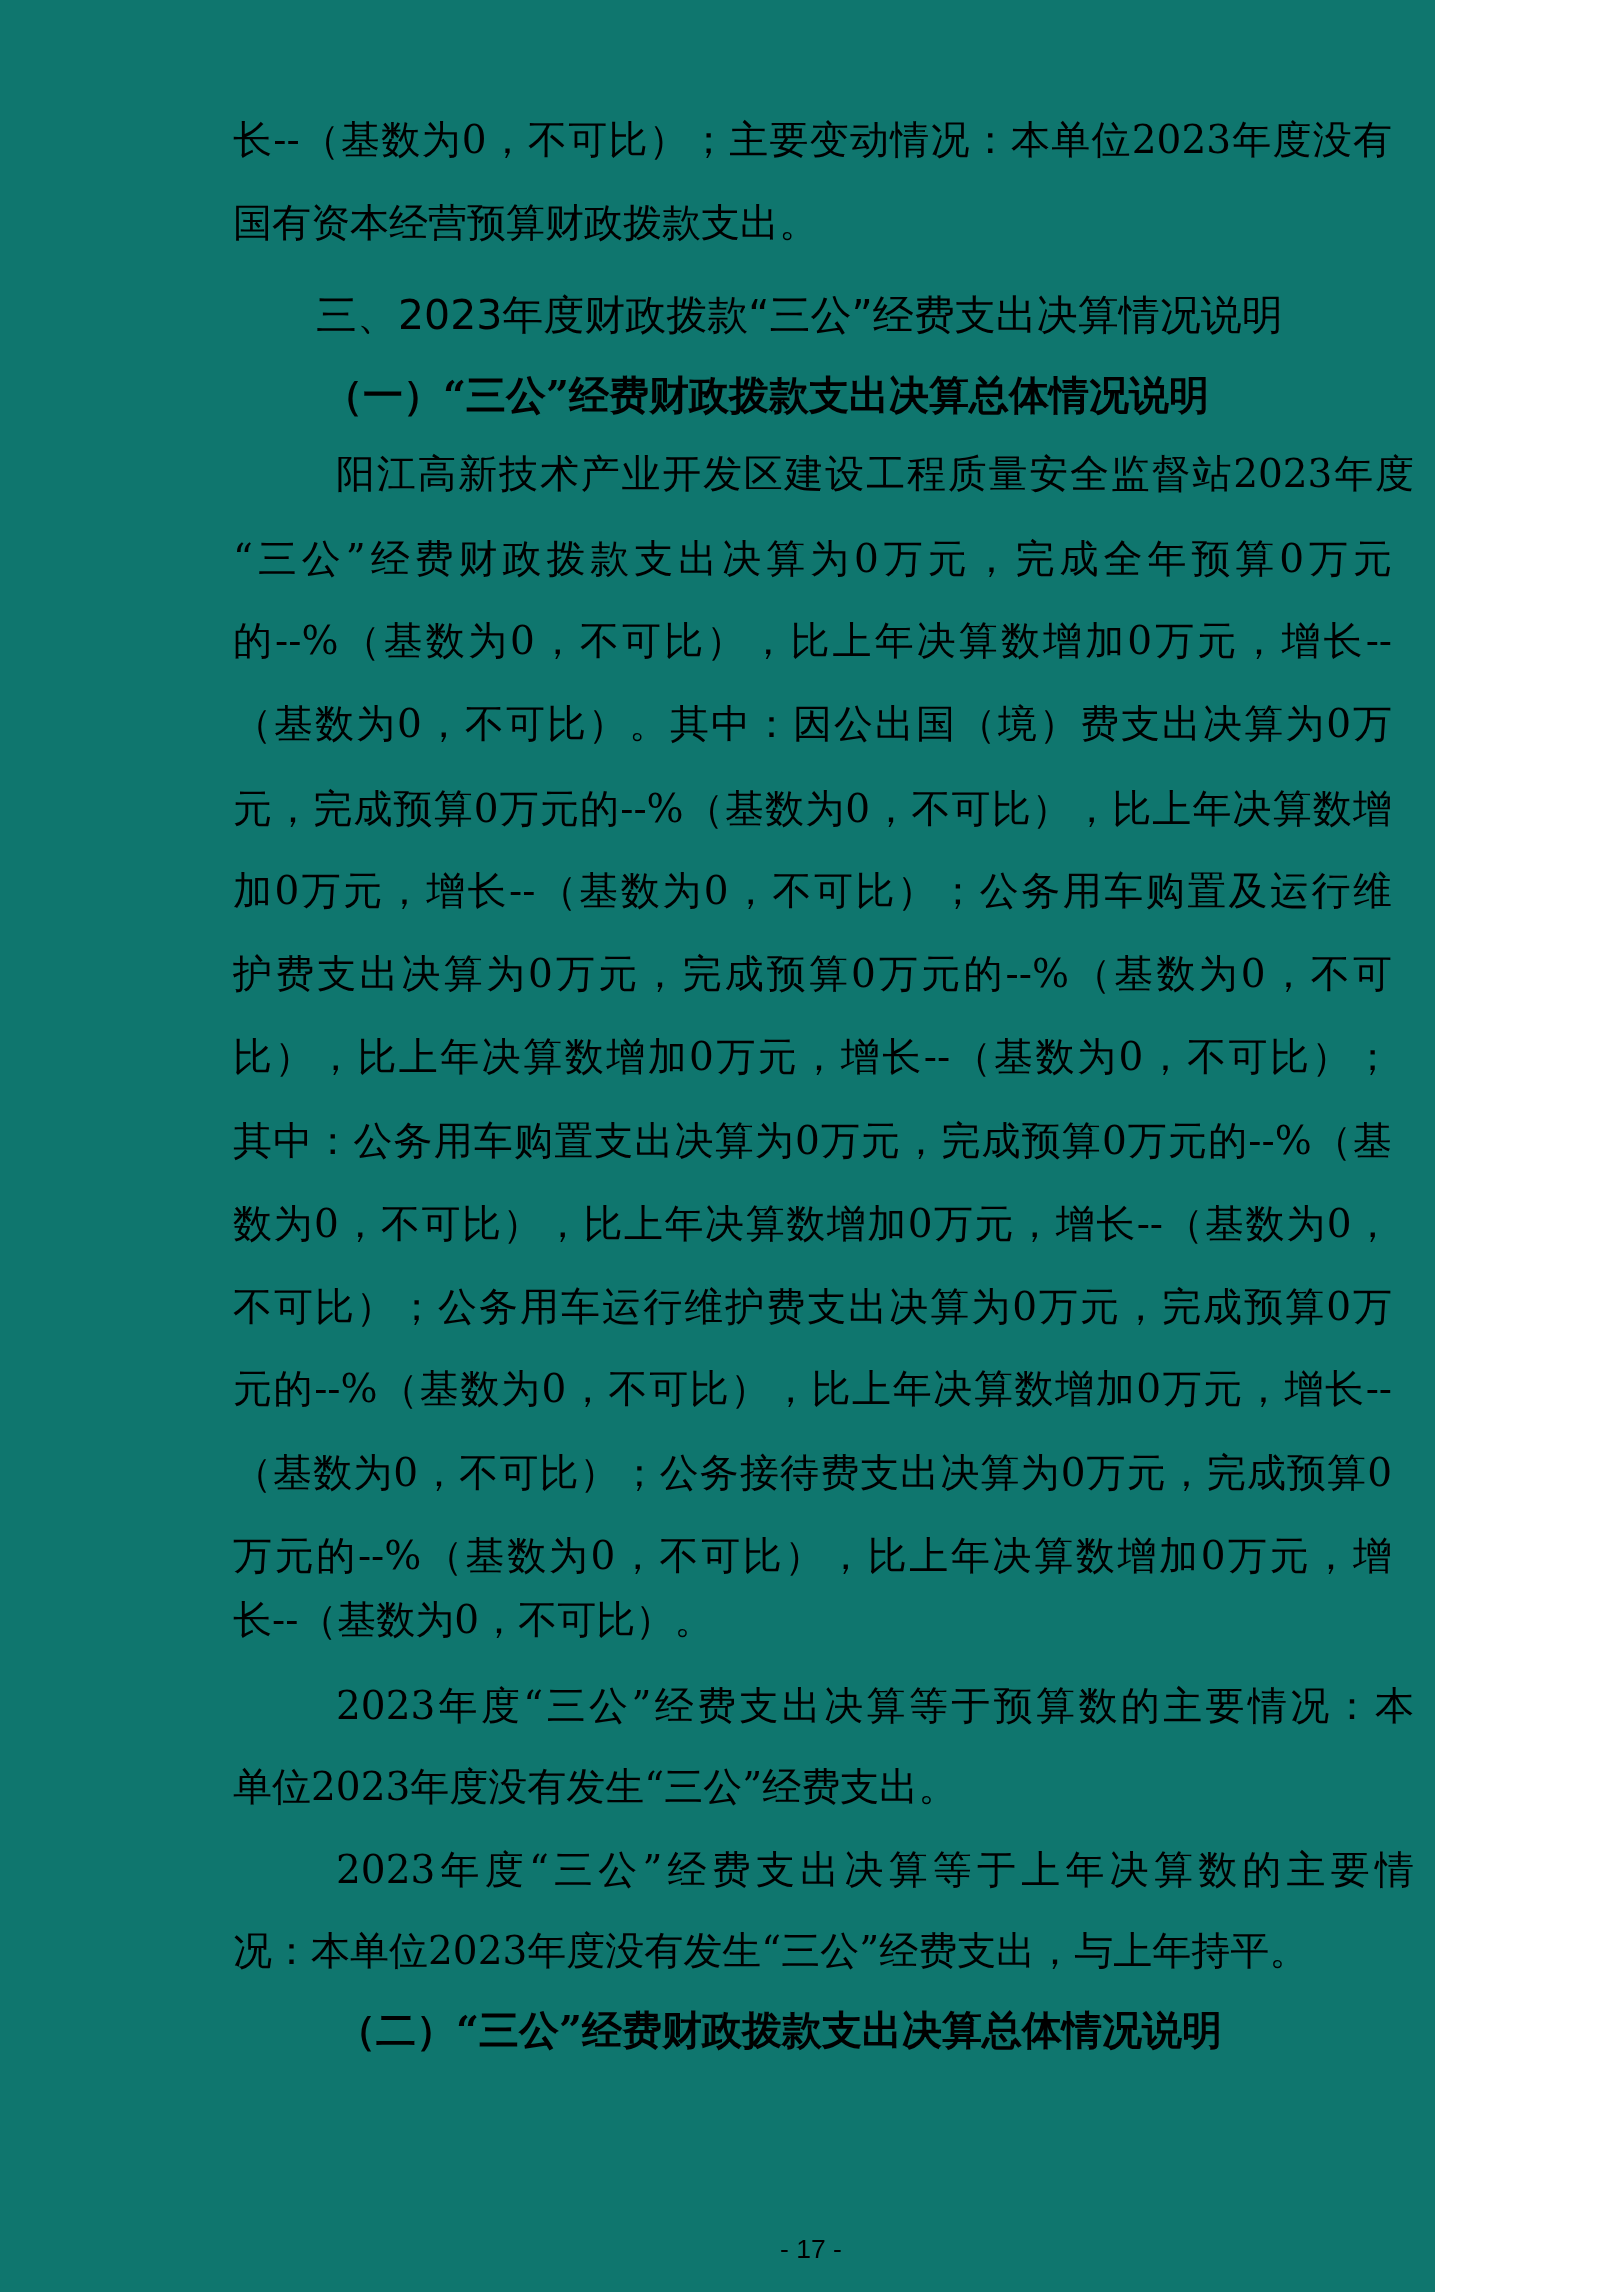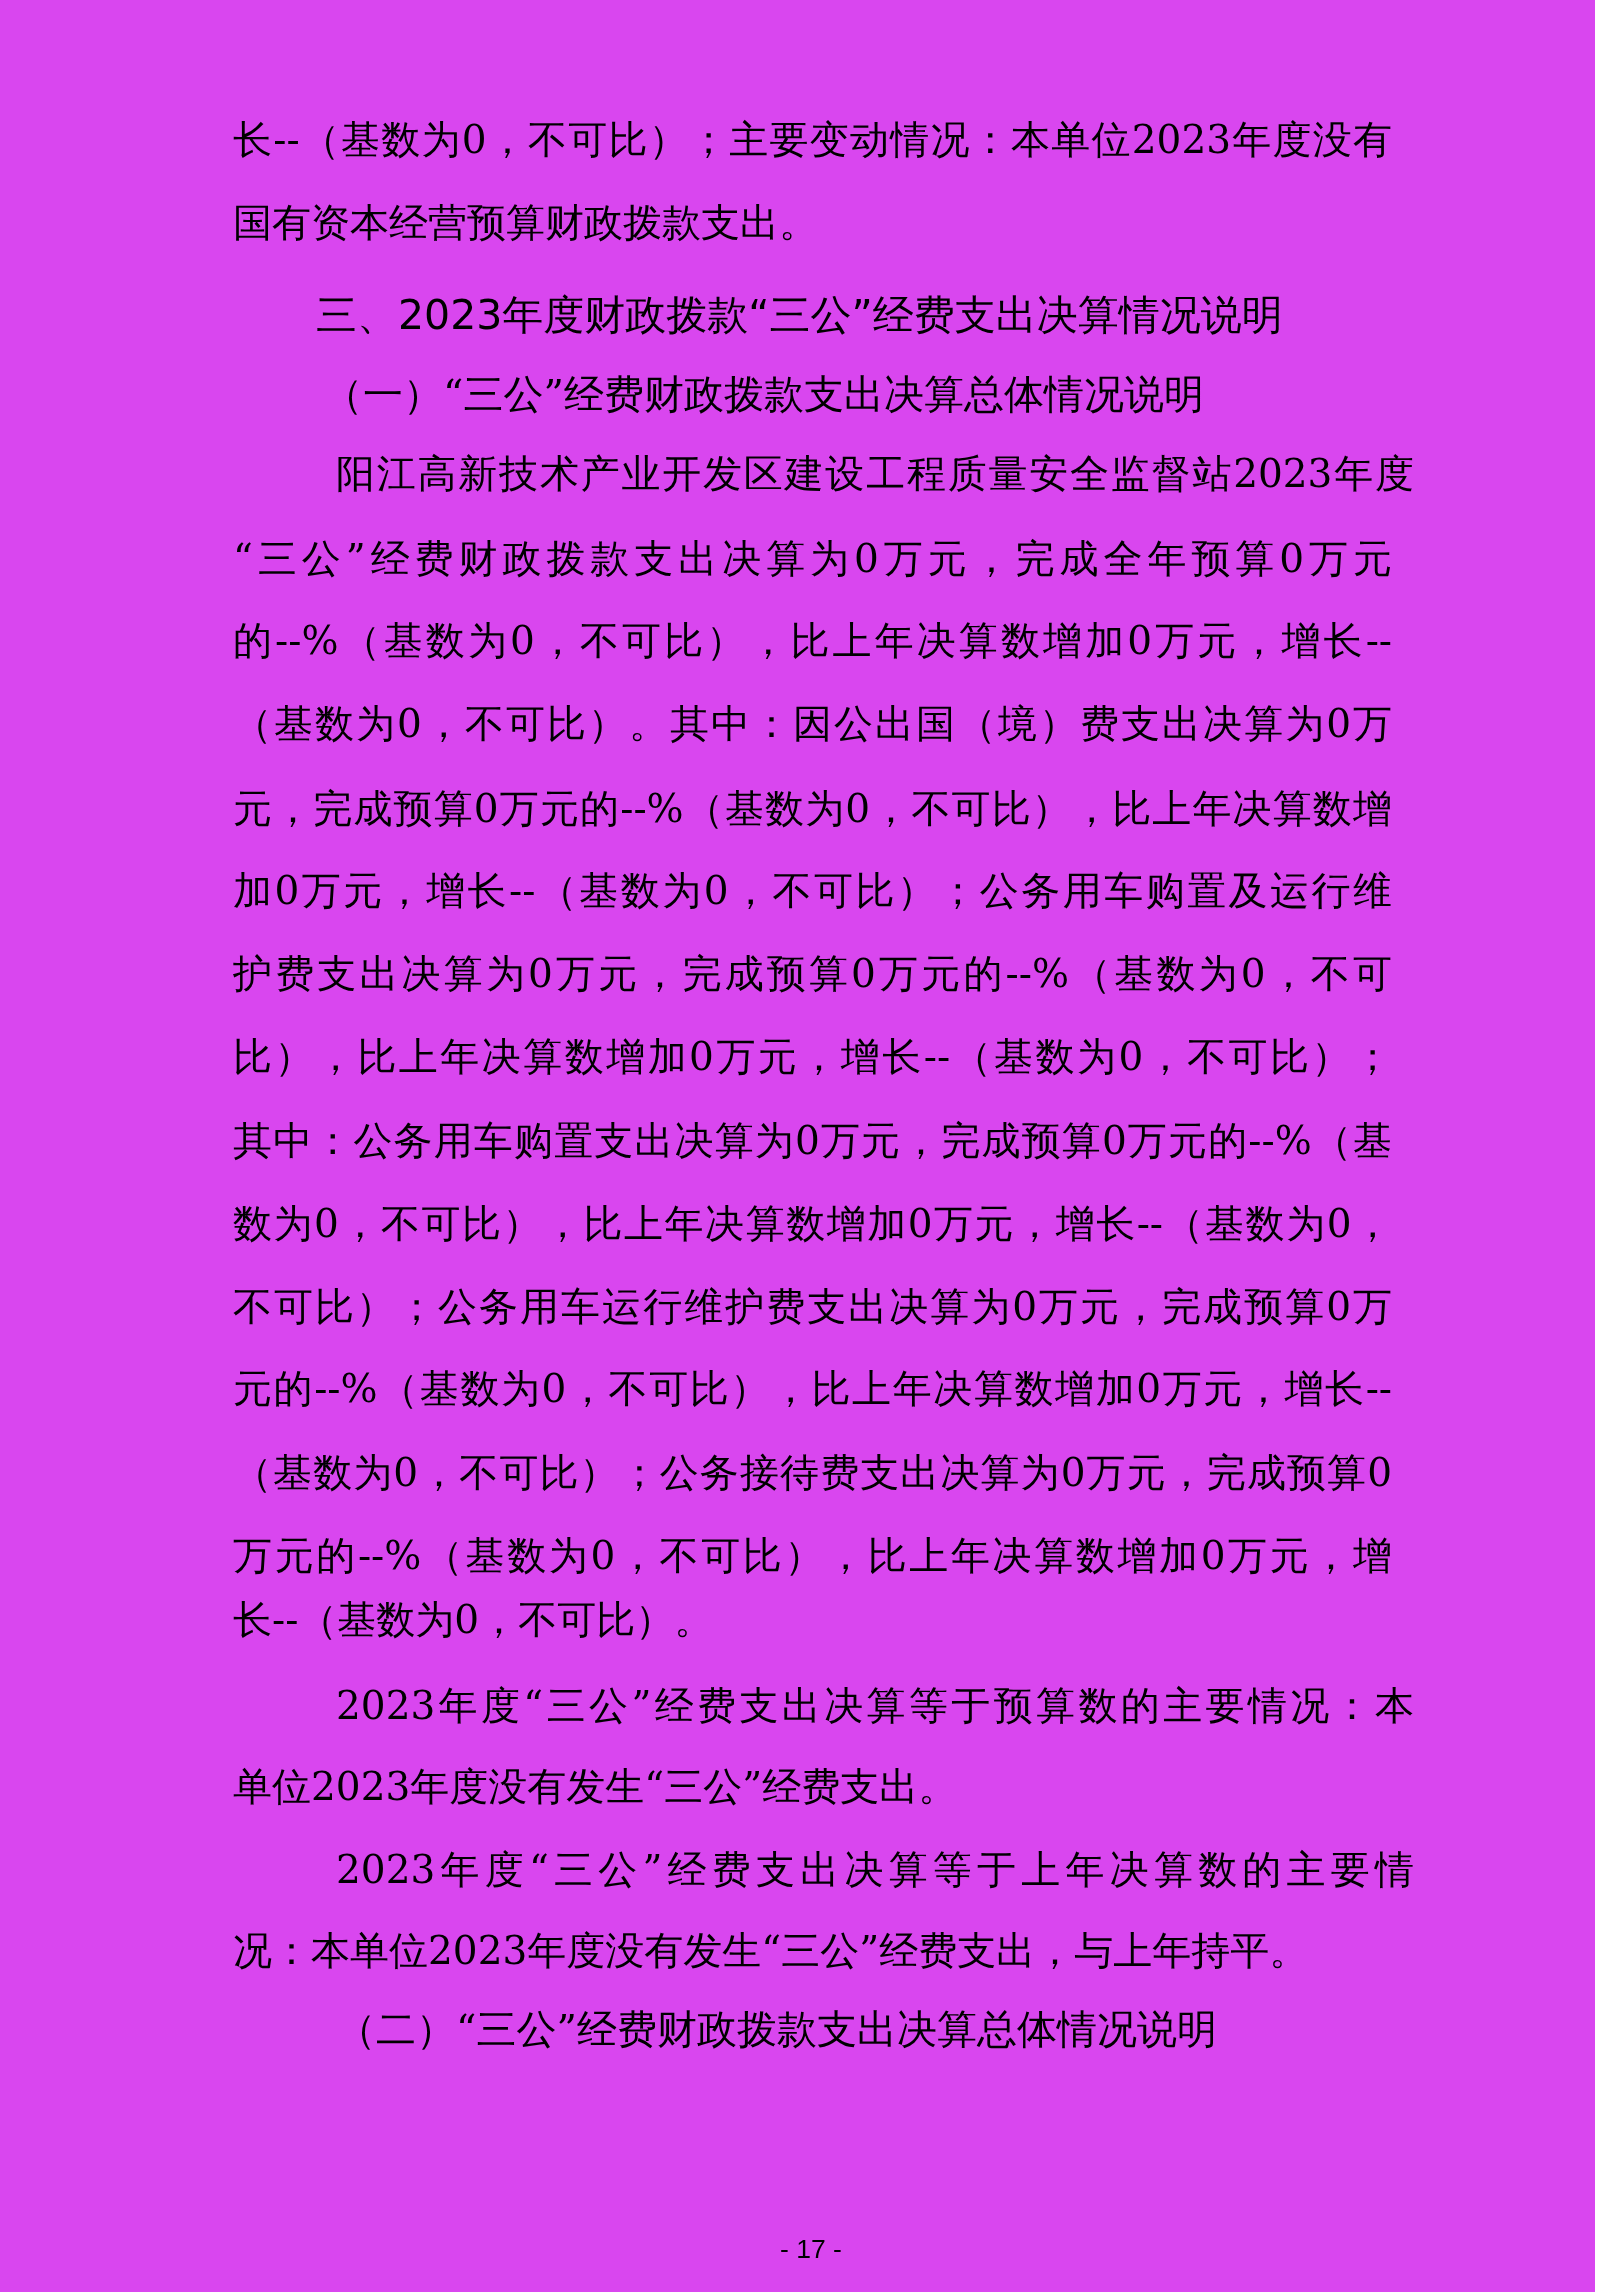--- a/index.html
+++ b/index.html
@@ -1,17 +1,17 @@
 <!DOCTYPE html>
 <html><head>
 <meta charset="utf-8">
 <style>
   html, body { margin: 0; padding: 0; background: #ffffff; }
   body { width: 1621px; height: 2293px; position: relative; overflow: hidden; color: #000; }
-  .page { position: absolute; left: 0; top: 0; width: 1595px; height: 2293px; background: #d946ef; }
+  .page { position: absolute; left: 0; top: 0; width: 1435px; height: 2293px; background: #0f766e; }
   .line {
     position: absolute;
     left: 233px;
     width: 1159px;
     height: 59px;
     line-height: 59px;
     font-family: "DejaVu Serif", "Liberation Serif", serif;
     font-size: 39px;
     white-space: nowrap;
     text-align: justify;
@@ -23,21 +23,21 @@
   .heading {
     position: absolute;
     font-family: "DejaVu Sans", "Liberation Sans", sans-serif;
     font-size: 41px;
     height: 59px; line-height: 59px;
     white-space: nowrap;
   }
   .subheading {
     position: absolute;
     font-family: "DejaVu Serif", "Liberation Serif", serif;
-    font-weight: normal;
+    font-weight: bold;
     font-size: 40px;
     height: 59px; line-height: 59px;
     white-space: nowrap;
   }
   .page-number {
     position: absolute;
     left: 762px; width: 98px;
     top: 2233px; height: 33px; line-height: 33px;
     text-align: center;
     font-family: "Liberation Sans", sans-serif;

